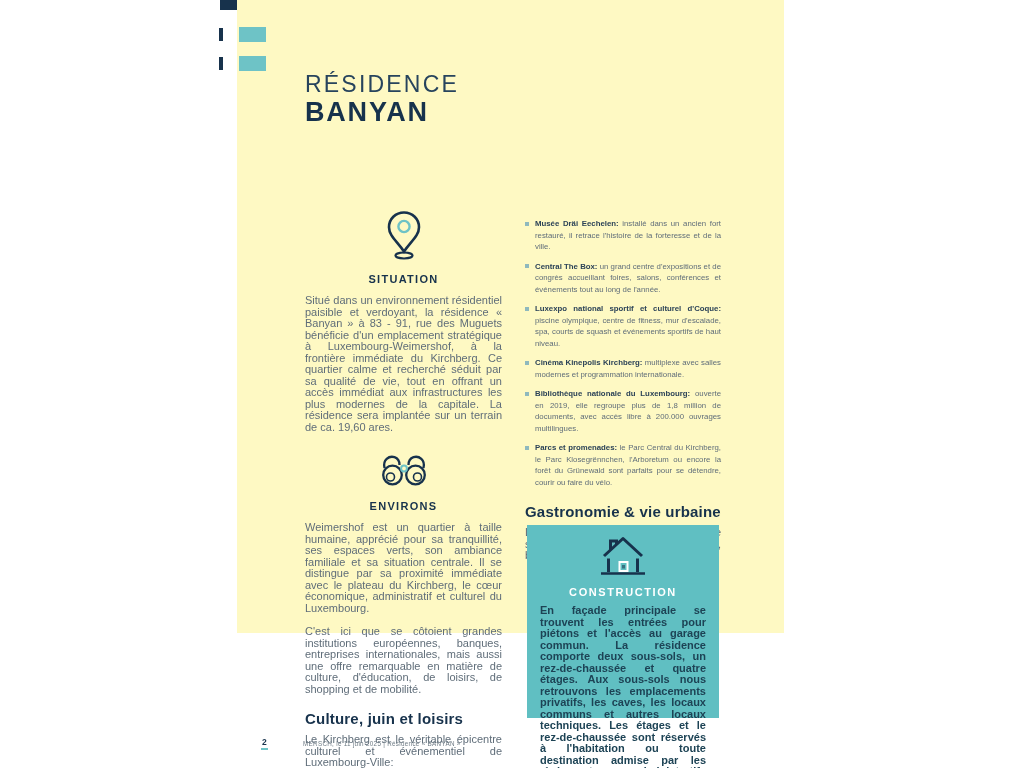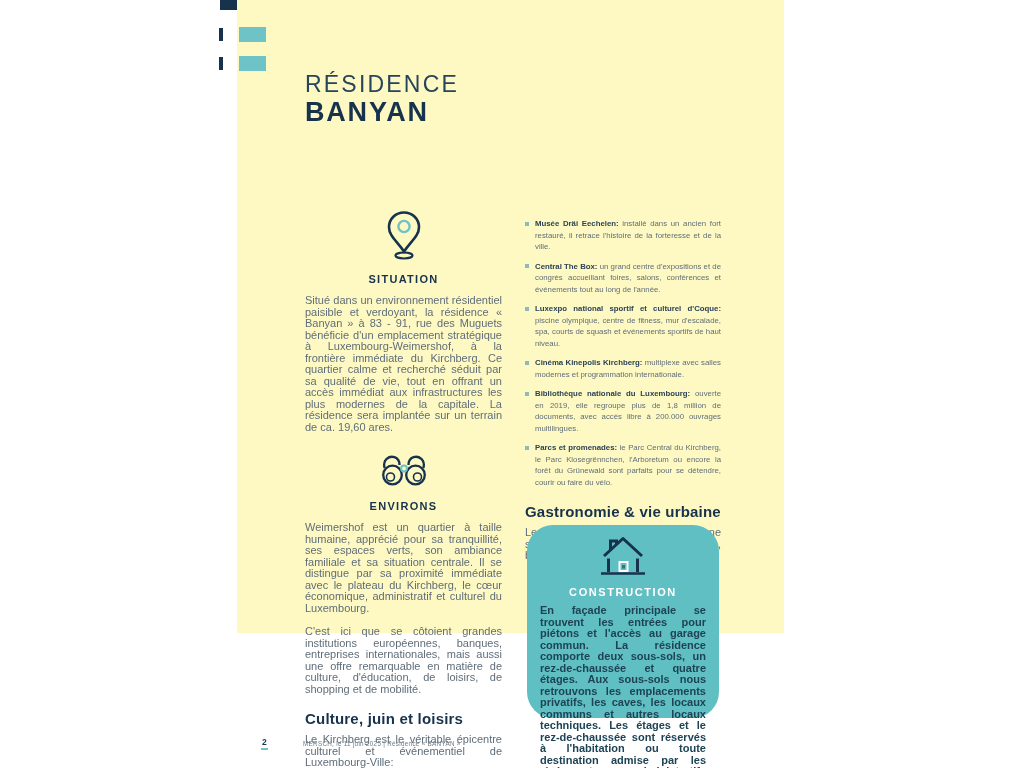--- a/index.html
+++ b/index.html
@@ -45,21 +45,21 @@
   .bullet{
     display:flex;margin:0 0 8px;font-size:7.8px;line-height:11.5px;
     color:#5f6d79;text-align:justify;
   }
   .bullet .marker{flex:0 0 4px;width:4px;height:4px;background:#8fb9bd;margin:3.5px 6px 0 0;}
   .bullet b{color:#2b4257;}
   .col-right .bullets{margin-top:0;}
 
   .construction{
     position:absolute;left:290px;top:525px;width:192px;height:193px;
-    background:#60bfc2;box-sizing:border-box;padding:9px 13px 10px;border-radius:26px;
+    background:#60bfc2;box-sizing:border-box;padding:9px 13px 10px;
   }
   .construction .icon-wrap{margin-top:0;}
   .construction-heading{
     text-align:center;color:#ffffff;font-weight:700;font-size:11px;
     letter-spacing:1.6px;margin:4px 0 7px;
   }
   .construction p.body{color:#1d4355;margin:0;font-weight:bold;}
 
   .footer-num{
     position:absolute;left:24px;top:737px;font-size:8.5px;font-weight:700;color:#17324c;

